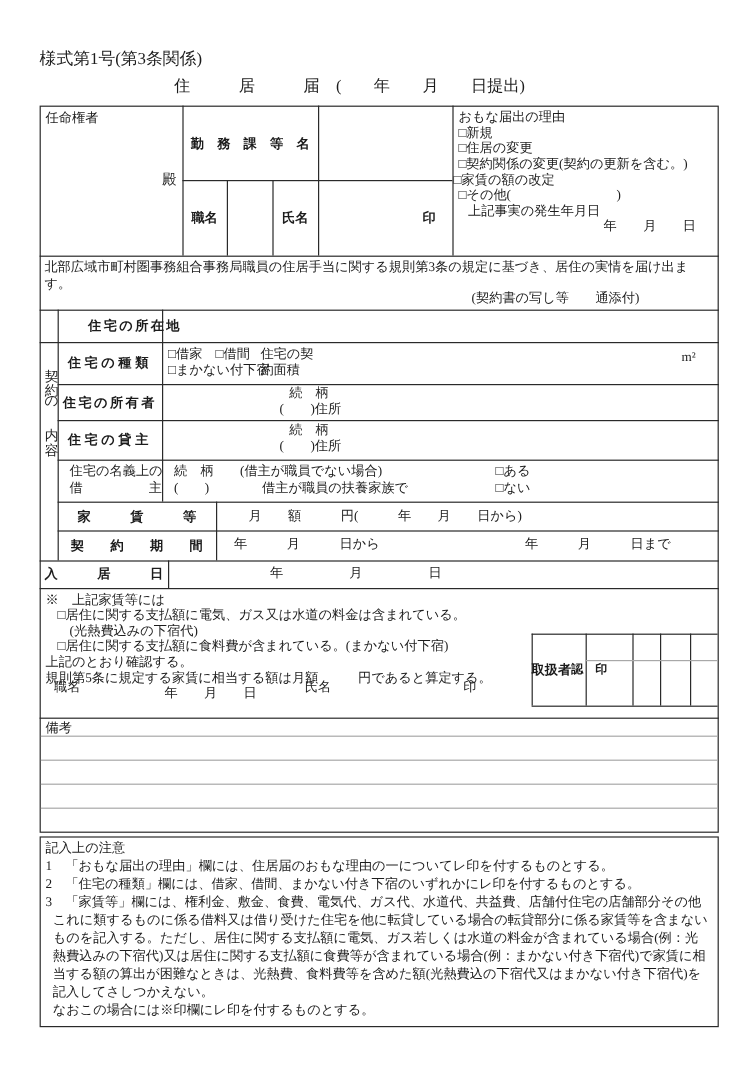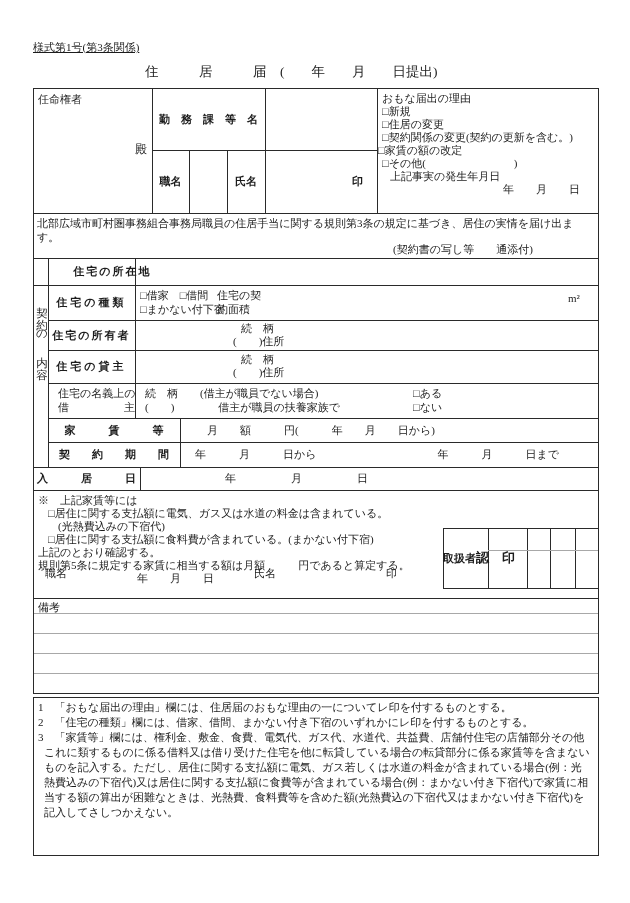--- a/index.html
+++ b/index.html
@@ -16,21 +16,21 @@
   .right{justify-content:flex-end;}
   .col{flex-direction:row;}
   .vert{writing-mode:vertical-rl;letter-spacing:12px;font-size:11.5px;}
   .notes-item{font-size:11px;line-height:15px;white-space:normal;}
   .hang{padding-left:6px;text-indent:-6px;}
   .ind{padding-left:6px;}
 </style>
 </head>
 <body>
 
-<div class="abs" style="left:33px;top:40px;font-size:11px;text-decoration:underline;">様式第1号(第3条関係)</div>
+<div class="abs" style="left:33px;top:40px;font-size:14px;">様式第1号(第3条関係)</div>
 <div class="abs" style="left:145px;top:63px;font-size:13.5px;">住　　　居　　　届　(　　年　　月　　日提出)</div>
 
 <div class="box" style="left:33px;top:88px;width:566px;height:606px;"></div>
 
 <div class="vl" style="left:152px;top:88px;height:125px;"></div>
 <div class="vl" style="left:265px;top:88px;height:125px;"></div>
 <div class="vl" style="left:377px;top:88px;height:125px;"></div>
 <div class="vl" style="left:189px;top:150px;height:63px;"></div>
 <div class="vl" style="left:227px;top:150px;height:63px;"></div>
 <div class="hl" style="left:152px;top:150px;width:225px;"></div>
@@ -119,21 +119,21 @@
 <div class="hl" style="left:443px;top:528px;width:155px;"></div>
 <div class="hl" style="left:443px;top:588px;width:155px;"></div>
 <div class="vl" style="left:443px;top:528px;height:60px;"></div>
 <div class="vl" style="left:488px;top:528px;height:60px;"></div>
 <div class="vl" style="left:527px;top:528px;height:60px;"></div>
 <div class="vl" style="left:550px;top:528px;height:60px;"></div>
 <div class="vl" style="left:575px;top:528px;height:60px;"></div>
 <div class="hl gl" style="left:488px;top:550px;width:110px;"></div>
 <div class="cell col" style="left:443px;top:528px;width:45px;height:60px;justify-content:space-around;">
   <span style="font-size:11px;">取扱者</span>
-  <span style="font-size:13px;">認　印</span>
+  <span style="font-size:10px;">認　印</span>
 </div>
 <div class="cell" style="left:488px;top:528px;width:39px;height:22px;"></div>
 <div class="cell" style="left:527px;top:528px;width:23px;height:22px;"></div>
 <div class="cell" style="left:550px;top:528px;width:25px;height:22px;"></div>
 <div class="cell" style="left:575px;top:528px;width:23px;height:22px;"></div>
 <div class="cell" style="left:488px;top:550px;width:39px;height:38px;"></div>
 <div class="cell" style="left:527px;top:550px;width:23px;height:38px;"></div>
 <div class="cell" style="left:550px;top:550px;width:25px;height:38px;"></div>
 <div class="cell" style="left:575px;top:550px;width:23px;height:38px;"></div>
 
@@ -143,16 +143,18 @@
 <div class="hl gl" style="left:34px;top:633px;width:564px;"></div>
 <div class="hl gl" style="left:34px;top:653px;width:564px;"></div>
 <div class="hl gl" style="left:34px;top:673px;width:564px;"></div>
 <div class="cell" style="left:34px;top:614px;width:564px;height:18px;"></div>
 <div class="cell" style="left:34px;top:634px;width:564px;height:18px;"></div>
 <div class="cell" style="left:34px;top:654px;width:564px;height:18px;"></div>
 <div class="cell" style="left:34px;top:674px;width:564px;height:18px;"></div>
 
 <div class="box" style="left:33px;top:697px;width:566px;height:159px;"></div>
 <div class="abs" style="left:38px;top:700px;width:554px;white-space:normal;">
+  <div class="notes-item">記入上の注意</div>
   <div class="notes-item">1　「おもな届出の理由」欄には、住居届のおもな理由の一についてレ印を付するものとする。</div>
   <div class="notes-item">2　「住宅の種類」欄には、借家、借間、まかない付き下宿のいずれかにレ印を付するものとする。</div>
   <div class="notes-item hang">3　「家賃等」欄には、権利金、敷金、食費、電気代、ガス代、水道代、共益費、店舗付住宅の店舗部分その他これに類するものに係る借料又は借り受けた住宅を他に転貸している場合の転貸部分に係る家賃等を含まないものを記入する。ただし、居住に関する支払額に電気、ガス若しくは水道の料金が含まれている場合(例：光熱費込みの下宿代)又は居住に関する支払額に食費等が含まれている場合(例：まかない付き下宿代)で家賃に相当する額の算出が困難なときは、光熱費、食料費等を含めた額(光熱費込の下宿代又はまかない付き下宿代)を記入してさしつかえない。</div>
+  <div class="notes-item ind">なおこの場合には※印欄にレ印を付するものとする。</div>
 </div>
 
 </body></html>

